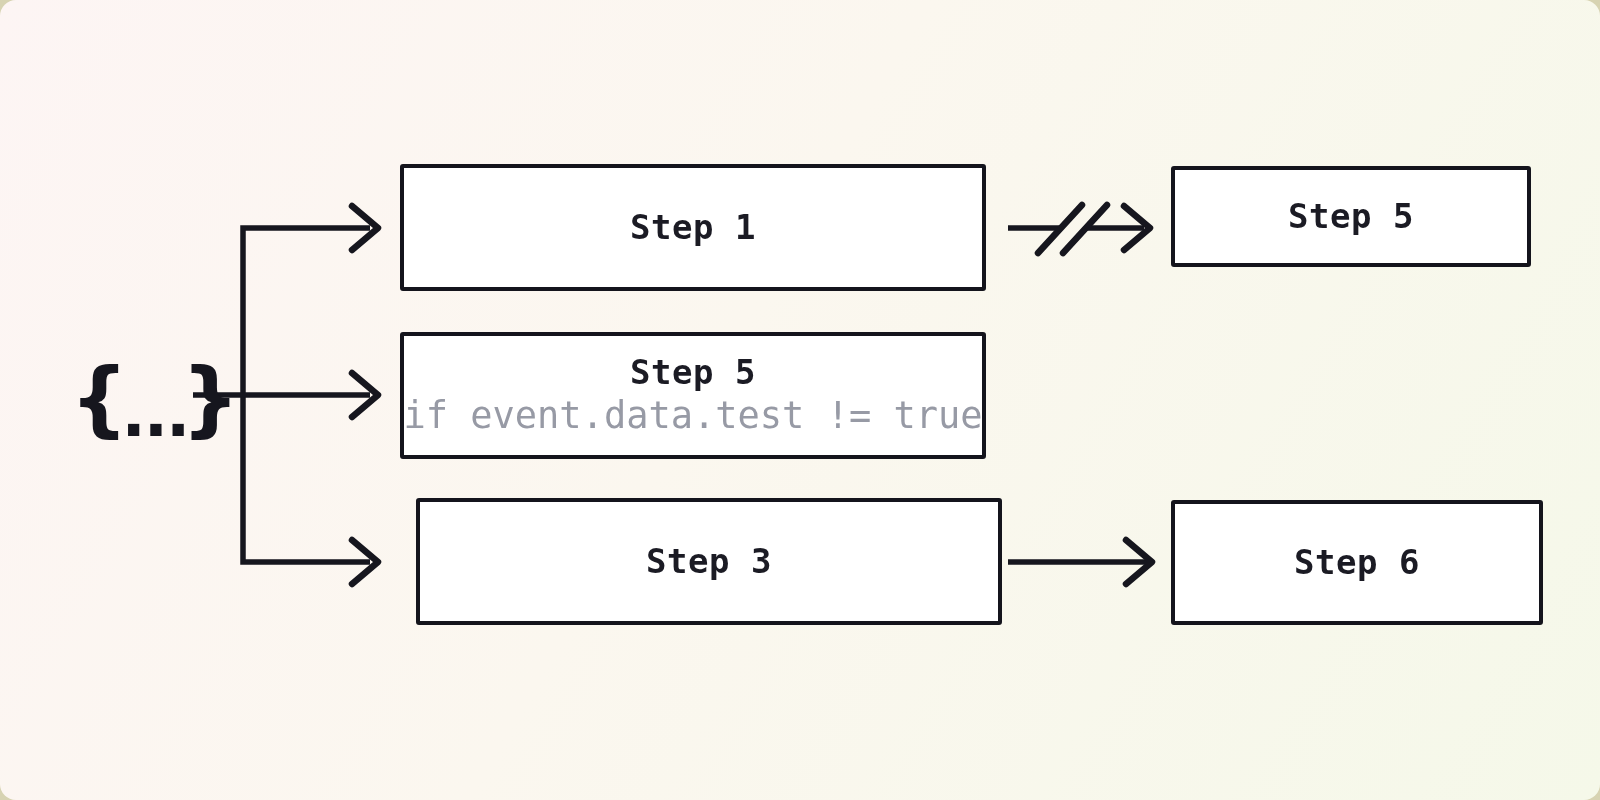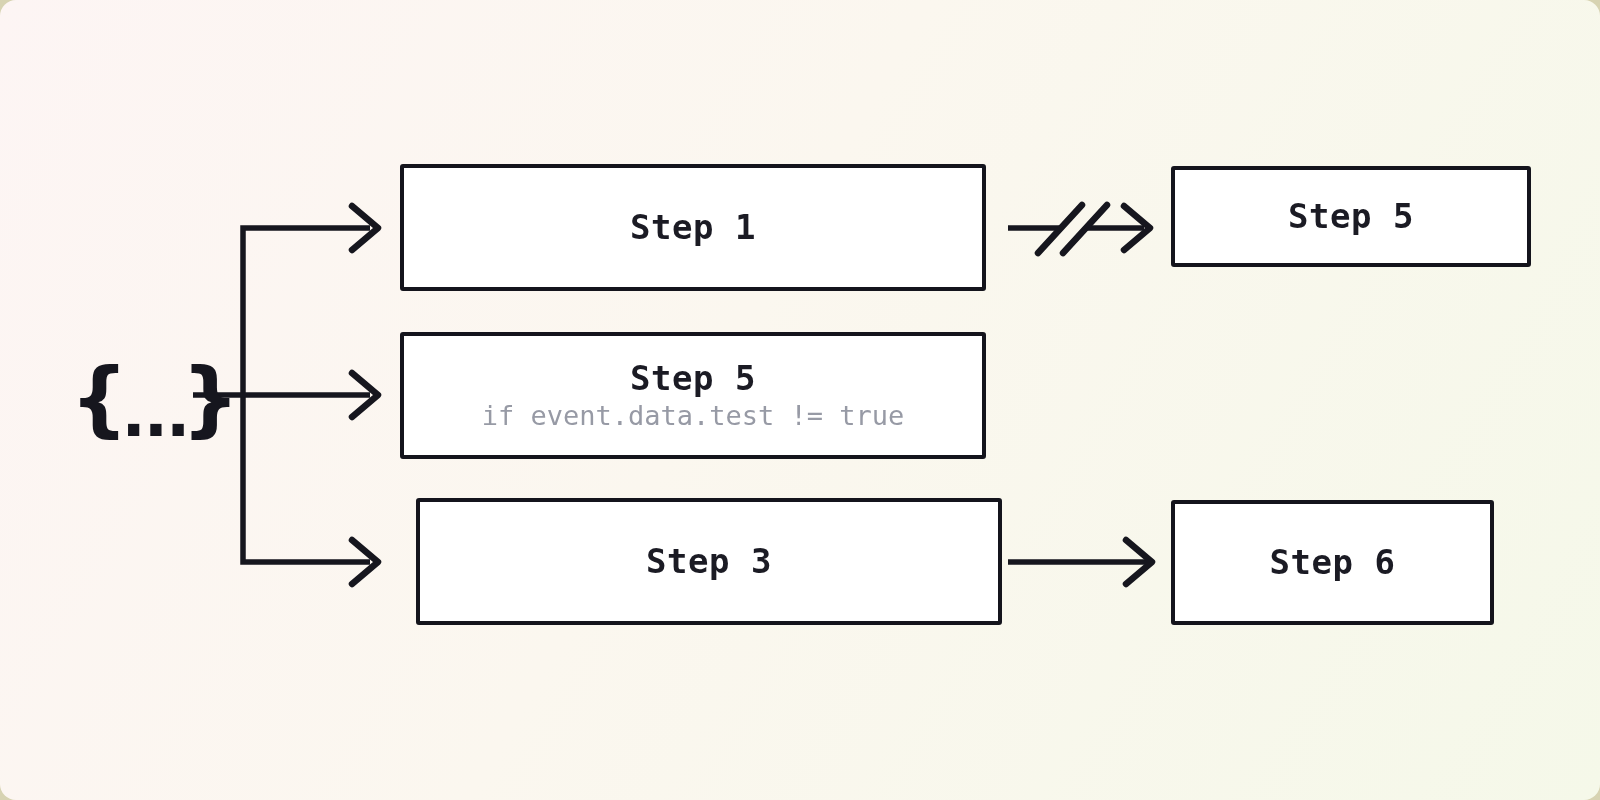--- a/index.html
+++ b/index.html
@@ -52,21 +52,21 @@
     text-align: center;
   }
   .node-title {
     font-weight: bold;
     font-size: 34px;
     line-height: 1.15;
     color: #1b1b24;
     letter-spacing: 0.5px;
   }
   .node-condition {
-    font-size: 27px;
+    font-size: 37px;
     line-height: 1.2;
     color: #979aa5;
     margin-top: 2px;
     white-space: nowrap;
   }
   .trigger {
     position: absolute;
     left: 70px;
     top: 352px;
     height: 92px;
@@ -86,21 +86,21 @@
     line-height: 1;
     letter-spacing: -2px;
     margin: 0 -7px;
     transform: translateY(16px);
   }
   
   .node-step1 { left: 400px; top: 164px; width: 586px; height: 127px; }
   .node-step2 { left: 400px; top: 332px; width: 586px; height: 127px; }
   .node-step3 { left: 416px; top: 498px; width: 586px; height: 127px; }
   .node-step5 { left: 1171px; top: 166px; width: 360px; height: 101px; }
-  .node-step6 { left: 1171px; top: 500px; width: 323px; height: 125px; }
+  .node-step6 { left: 1171px; top: 500px; width: 372px; height: 125px; }
 </style>
 </head>
 <body>
 
 <div class="canvas">
 
   <svg class="connector-layer" width="1600" height="800" viewBox="0 0 1600 800">
 
     <g>
       <path class="edge-line" d="M370 228 H243 V562 H370"></path>

